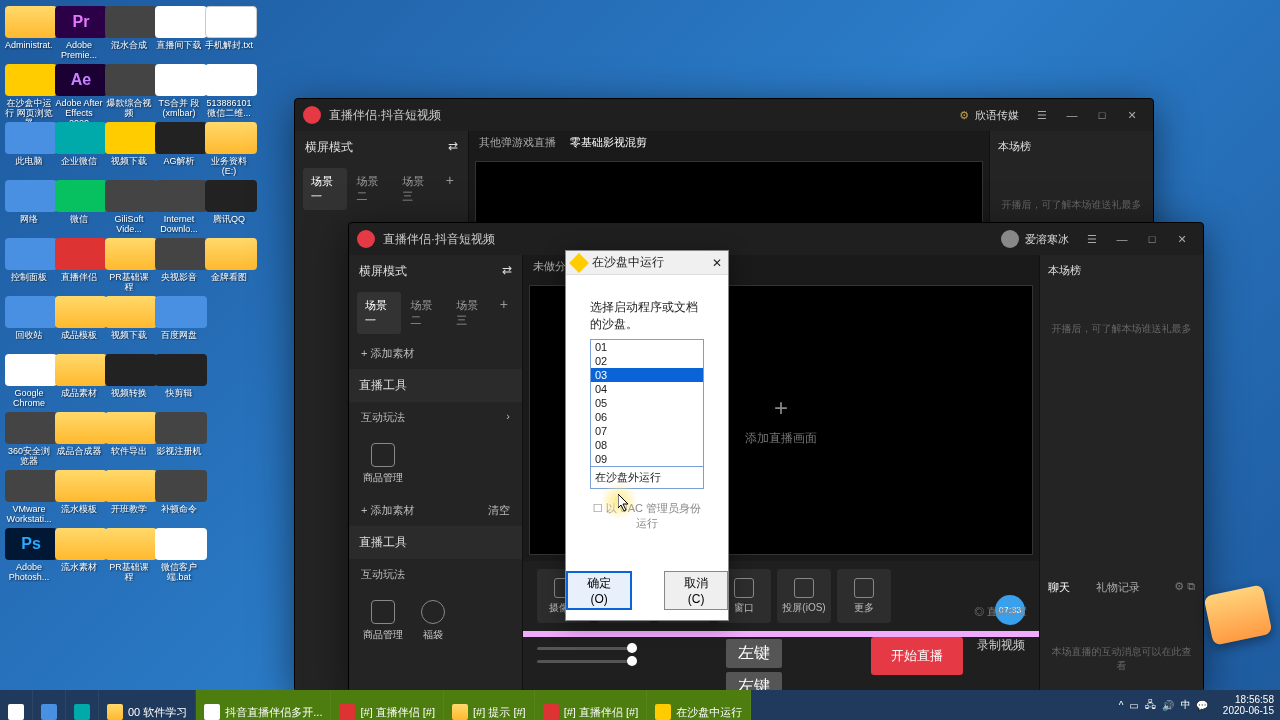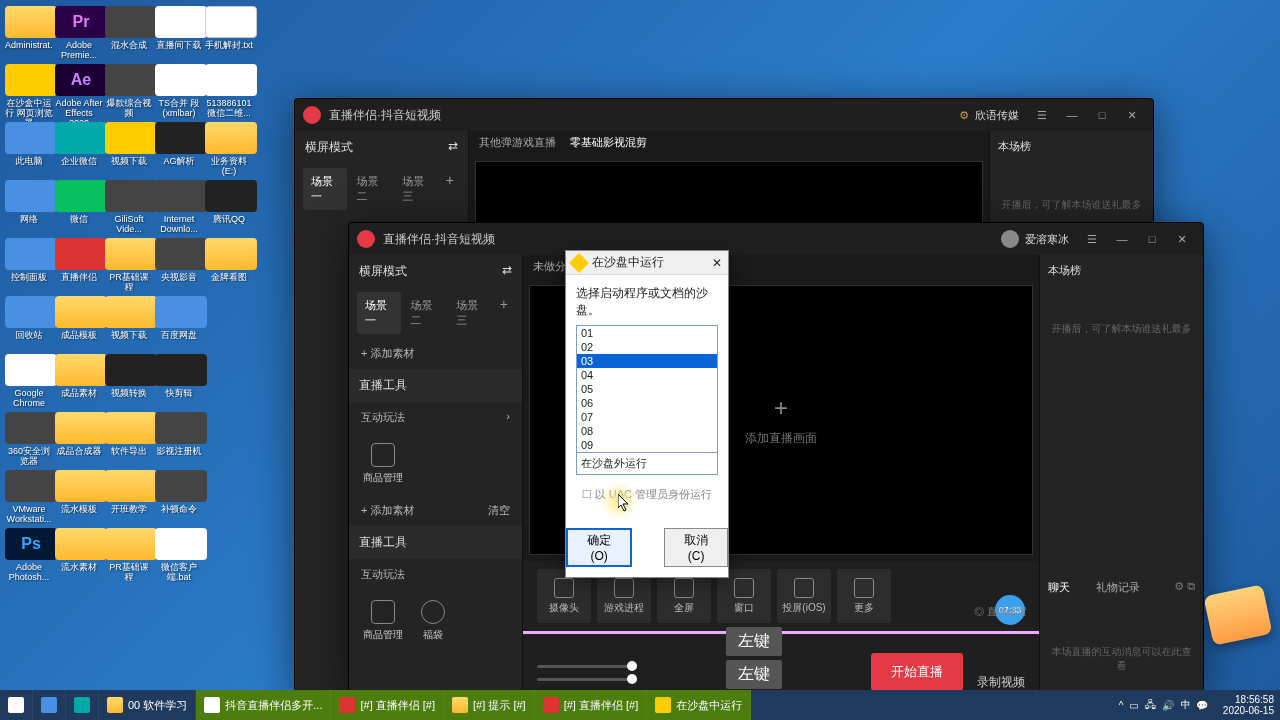--- a/index.html
+++ b/index.html
@@ -36,53 +36,53 @@
 .tool-ic .tsvg { width:24px; height:24px; margin:0 auto 4px; border:1px solid #888; border-radius:4px; }
 
 .mid-pane { flex:1; background:#1a1a1a; display:flex; flex-direction:column; position:relative; }
 .mid-top { height:24px; padding:4px 10px; font-size:11px; color:#aaa; display:flex; gap:14px; }
 .canvas { flex:1; margin:6px; background:#000; border:1px solid #333; position:relative; display:flex; align-items:center; justify-content:center; }
 .canvas .placeholder { text-align:center; color:#777; font-size:12px; }
 .canvas .placeholder .plus { font-size:24px; color:#888; margin-bottom:8px; }
 .source-row { height:70px; display:flex; gap:6px; padding:8px 14px; background:#1f1f1f; }
 .src-btn { width:54px; height:54px; background:#2d2d2d; border-radius:3px; display:flex; flex-direction:column; align-items:center; justify-content:center; font-size:10px; color:#bbb; cursor:pointer; }
 .src-btn .sic { width:20px; height:20px; margin-bottom:3px; border:1px solid #888; border-radius:3px; }
-.bottom-bar { height:60px; display:flex; align-items:flex-end; padding:0 14px; gap:14px; background:#1f1f1f; border-top:3px solid #f0abfc; }
+.bottom-bar { height:60px; display:flex; align-items:flex-start; padding:0 14px; gap:14px; background:#1f1f1f; border-top:6px solid #f0abfc; }
 .vol-sliders { width:100px; }
 .vol-sliders .sl { height:3px; background:#555; margin:10px 0; position:relative; border-radius:2px; }
 .vol-sliders .sl::after { content:''; position:absolute; right:0; top:-4px; width:10px; height:10px; background:#fff; border-radius:50%; }
 .key-hints { flex:1; text-align:center; }
 .key-hints span { display:inline-block; background:#555; color:#fff; padding:4px 12px; margin:2px; font-size:16px; border-radius:2px; }
 .start-btn { background:#e63946; color:#fff; padding:10px 20px; border-radius:3px; font-size:13px; cursor:pointer; }
 .rec-btn { color:#ccc; font-size:12px; cursor:pointer; }
 .timer-badge { position:absolute; right:14px; bottom:66px; width:30px; height:30px; background:#39a0ed; border-radius:50%; display:flex; align-items:center; justify-content:center; font-size:9px; color:#fff; }
 
 .right-pane { width:164px; background:#242424; border-left:1px solid #111; padding:8px; font-size:11px; color:#aaa; display:flex; flex-direction:column; }
 .right-pane .rtitle { color:#ddd; margin-bottom:4px; }
 .right-pane .hint { color:#666; font-size:10px; text-align:center; margin:40px 0; }
 .chat-tabs { display:flex; gap:26px; margin-top:auto; font-size:11px; }
 .chat-tabs span.active { color:#fff; }
 
 .dialog { position:absolute; background:#fff; border:1px solid #888; box-shadow:0 4px 20px rgba(0,0,0,.4); font-size:12px; color:#222; }
 .dialog .dtb { height:24px; background:#f0f0f0; display:flex; align-items:center; padding:0 6px; justify-content:space-between; border-bottom:1px solid #ddd; }
 .dialog .dtb .dico { width:14px; height:14px; background:#ffcc00; transform:rotate(45deg); margin-right:6px; }
-.dialog .dbody { padding:10px; }
+.dialog .dbody { padding:24px; }
 .dialog .listbox { border:1px solid #7a9fd4; height:128px; overflow:auto; font-size:11px; margin-top:6px; background:#fff; }
 .dialog .listbox div { padding:1px 4px; cursor:pointer; }
 .dialog .listbox div.sel { background:#0a64d8; color:#fff; }
 .dialog .runout { border:1px solid #7a9fd4; border-top:none; padding:3px 4px; font-size:11px; }
 .dialog .uac { color:#888; font-size:11px; text-align:center; margin:12px 0; }
 .dialog .dbtns { display:flex; justify-content:center; gap:32px; padding:4px 0 10px; }
 .dialog .dbtns button { padding:2px 14px; font-size:12px; border:1px solid #888; background:#efefef; cursor:pointer; }
 .dialog .dbtns button.primary { border:2px solid #0a64d8; background:#e8f0fb; }
 .glow { position:absolute; width:38px; height:38px; background:radial-gradient(circle,#ffe985 0%,rgba(255,233,133,0) 70%); border-radius:50%; pointer-events:none; }
 .cursor-arrow { position:absolute; width:12px; height:18px; pointer-events:none; }
 
 .taskbar { position:absolute; left:0; right:0; bottom:0; height:30px; background:#1f3a5c; display:flex; align-items:center; font-size:11px; color:#fff; }
-.taskbar .tb-btn { height:30px; padding:0 8px; display:flex; align-items:center; gap:5px; cursor:pointer; border-right:1px solid rgba(255,255,255,.06); }
+.taskbar .tb-btn { height:30px; padding:0 8px; display:flex; align-items:flex-end; gap:5px; cursor:pointer; border-right:1px solid rgba(255,255,255,.06); }
 .taskbar .tb-btn.active { background:#4d7c0f; }
 .taskbar .tb-btn .tic { width:16px; height:16px; border-radius:2px; }
 .taskbar .spacer { flex:1; }
 .taskbar .tray { display:flex; align-items:center; gap:6px; padding:0 8px; font-size:10px; }
 .taskbar .clock { text-align:right; line-height:11px; padding:0 6px; font-size:10px; }
 
 .float-badge { position:absolute; right:12px; bottom:80px; width:60px; height:50px; background:linear-gradient(#ffd27a,#ff9b42); border-radius:8px; transform:rotate(-12deg); box-shadow:0 4px 12px rgba(0,0,0,.4); }
 </style>
 </head>
 <body>

